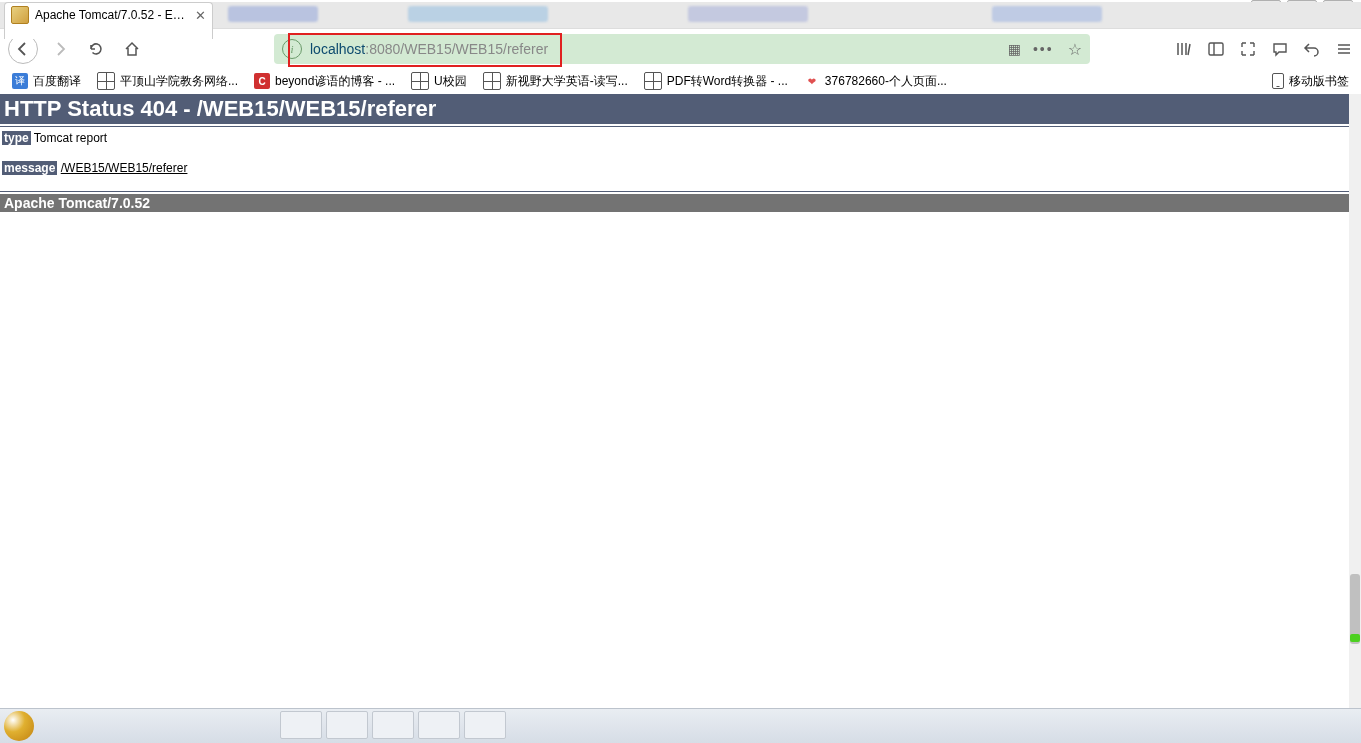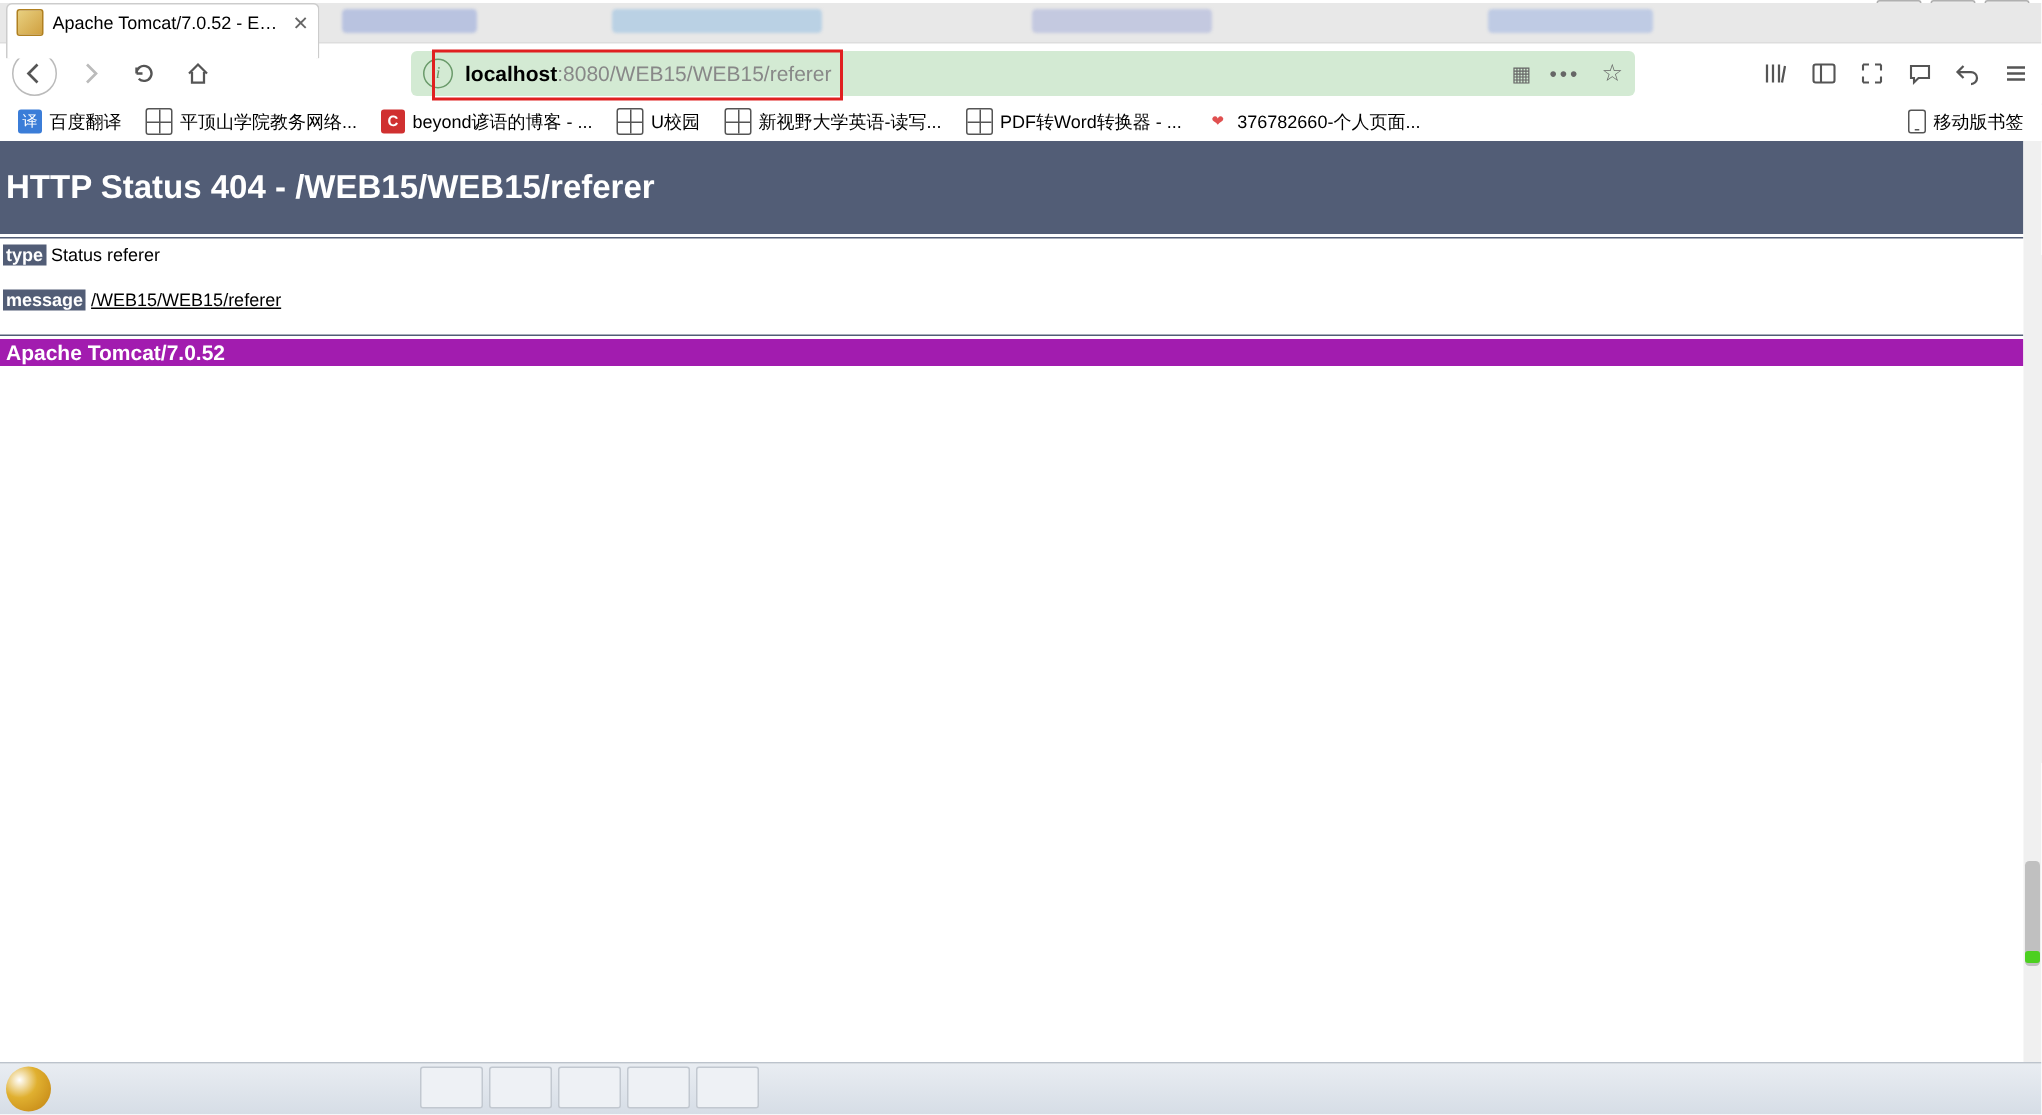--- a/index.html
+++ b/index.html
@@ -26,21 +26,21 @@
 
   
   .nav-bar{position:absolute;top:28px;left:0;right:0;height:40px;background:#fff;border-top:1px solid #ddd;border-bottom:1px solid #ddd;display:flex;align-items:center;padding:0 8px;gap:8px;}
   .nav-btn{width:28px;height:28px;display:flex;align-items:center;justify-content:center;color:#555;cursor:pointer;border-radius:4px;}
   .nav-btn.disabled{color:#bbb;cursor:default;}
   .nav-btn svg{width:16px;height:16px;}
   .nav-btn.bordered{border:1px solid #bbb;border-radius:50%;}
   .url-bar{flex:0 0 auto;margin-left:120px;width:800px;height:30px;background:#d3ead3;border-radius:4px;display:flex;align-items:center;padding:0 8px;gap:8px;font-size:14px;position:relative;}
   .url-highlight{position:absolute;top:-1px;left:14px;width:270px;height:30px;border:2px solid #e02020;pointer-events:none;}
   .info-icon{width:18px;height:18px;border:1.5px solid #6a9a6a;border-radius:50%;display:flex;align-items:center;justify-content:center;font-size:11px;color:#6a9a6a;font-style:italic;font-family:serif;}
-  .url-text .host{color:#000000;font-weight:bold;}
+  .url-text .host{color:#0c4a6e;}
   .url-text .port{color:#888;}
   .url-text .path{color:#888;}
   .url-right{margin-left:auto;display:flex;align-items:center;gap:14px;color:#666;}
   .url-right .qr{font-size:14px;letter-spacing:-2px;}
   .url-right .dots{letter-spacing:2px;}
   .url-right .star{font-size:16px;}
   .nav-right{margin-left:auto;display:flex;align-items:center;gap:14px;color:#555;}
   .nav-right .ico{width:18px;height:18px;display:flex;align-items:center;justify-content:center;}
 
   
@@ -52,26 +52,26 @@
   .ico-globe:before{content:"";position:absolute;left:0;right:0;top:50%;border-top:1px solid #555;}
   .ico-globe:after{content:"";position:absolute;top:0;bottom:0;left:50%;border-left:1px solid #555;}
   .ico-red{background:#d03030;color:#fff;font-weight:bold;}
   .ico-heart{color:#e05050;font-size:14px;}
   .bm-right{margin-left:auto;display:flex;align-items:flex-end;gap:6px;}
   .ico-mobile{width:10px;height:14px;border:1.2px solid #555;border-radius:2px;position:relative;}
   .ico-mobile:after{content:"";position:absolute;bottom:1px;left:50%;width:3px;height:1px;background:#555;transform:translateX(-50%);}
 
   
   .page{position:absolute;top:94px;left:0;right:12px;bottom:35px;overflow:auto;background:#fff;font-family:Tahoma,Arial,sans-serif;}
-  .h1{background:#525d76;color:#fff;font-size:22px;font-weight:bold;padding:18px 4px;}
+  .h1{background:#525d76;color:#fff;font-size:22px;font-weight:bold;padding:2px 4px;}
   hr.noshade{height:1px;background:#525d76;border:none;margin:2px 0;}
   .page p{font-size:12px;margin:4px 2px 16px 2px;}
   .lbl{background:#525d76;color:#ffffff;padding:0 2px;}
   .page u{color:#000;}
-  .h3{background:#a21caf;color:#fff;font-size:14px;font-weight:bold;padding:1px 4px;}
+  .h3{background:#737373;color:#fff;font-size:14px;font-weight:bold;padding:1px 4px;}
 
   
   .vscroll{position:absolute;top:94px;right:0;width:12px;bottom:35px;background:#f0f0f0;}
   .vscroll .thumb{position:absolute;left:1px;right:1px;top:480px;height:70px;background:#c0c0c0;border-radius:3px;}
   .vscroll .accent{position:absolute;left:1px;right:1px;top:540px;height:8px;background:#4cd020;border-radius:2px;}
 
   
   .taskbar{position:absolute;left:0;right:0;bottom:0;height:34px;background:linear-gradient(#e9edf2,#d6dde6);border-top:1px solid #bcc3cc;}
   .orb{position:absolute;left:4px;bottom:2px;width:30px;height:30px;border-radius:50%;background:radial-gradient(circle at 30% 30%,#fff,#e0b030 40%,#c08010);}
   .tb-btn{position:absolute;bottom:4px;height:26px;width:40px;background:#eef1f5;border:1px solid #c2c8d0;border-radius:2px;}
@@ -204,21 +204,21 @@
       <span class="ico-mobile"></span>
       <span>移动版书签</span>
     </div>
   </div>
 </div>
 
 <div class="page">
   <div class="h1">HTTP Status 404 - /WEB15/WEB15/referer</div>
   <hr class="noshade">
   <p>
-    <b><span class="lbl">type</span></b><span> Status referer</span>
+    <b><span class="lbl">type</span></b><span> Tomcat report</span>
   </p>
   <p>
     <b><span class="lbl">message</span></b>
     <u>/WEB15/WEB15/referer</u>
   </p>
   <hr class="noshade">
   <div class="h3">Apache Tomcat/7.0.52</div>
 </div>
 
 <div class="vscroll">

